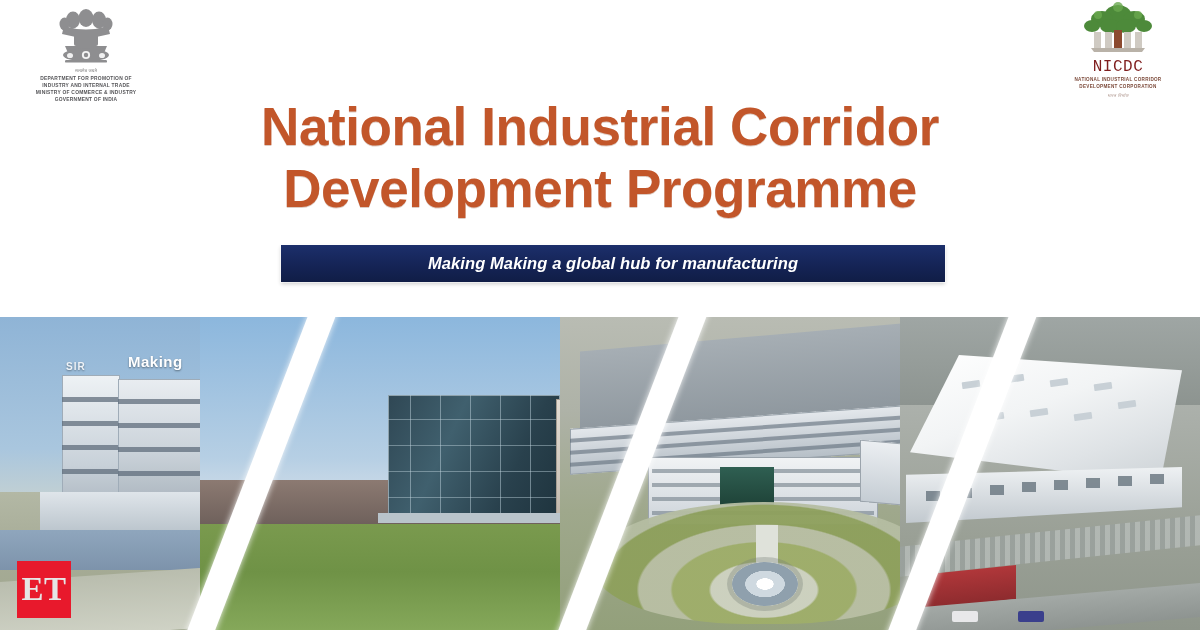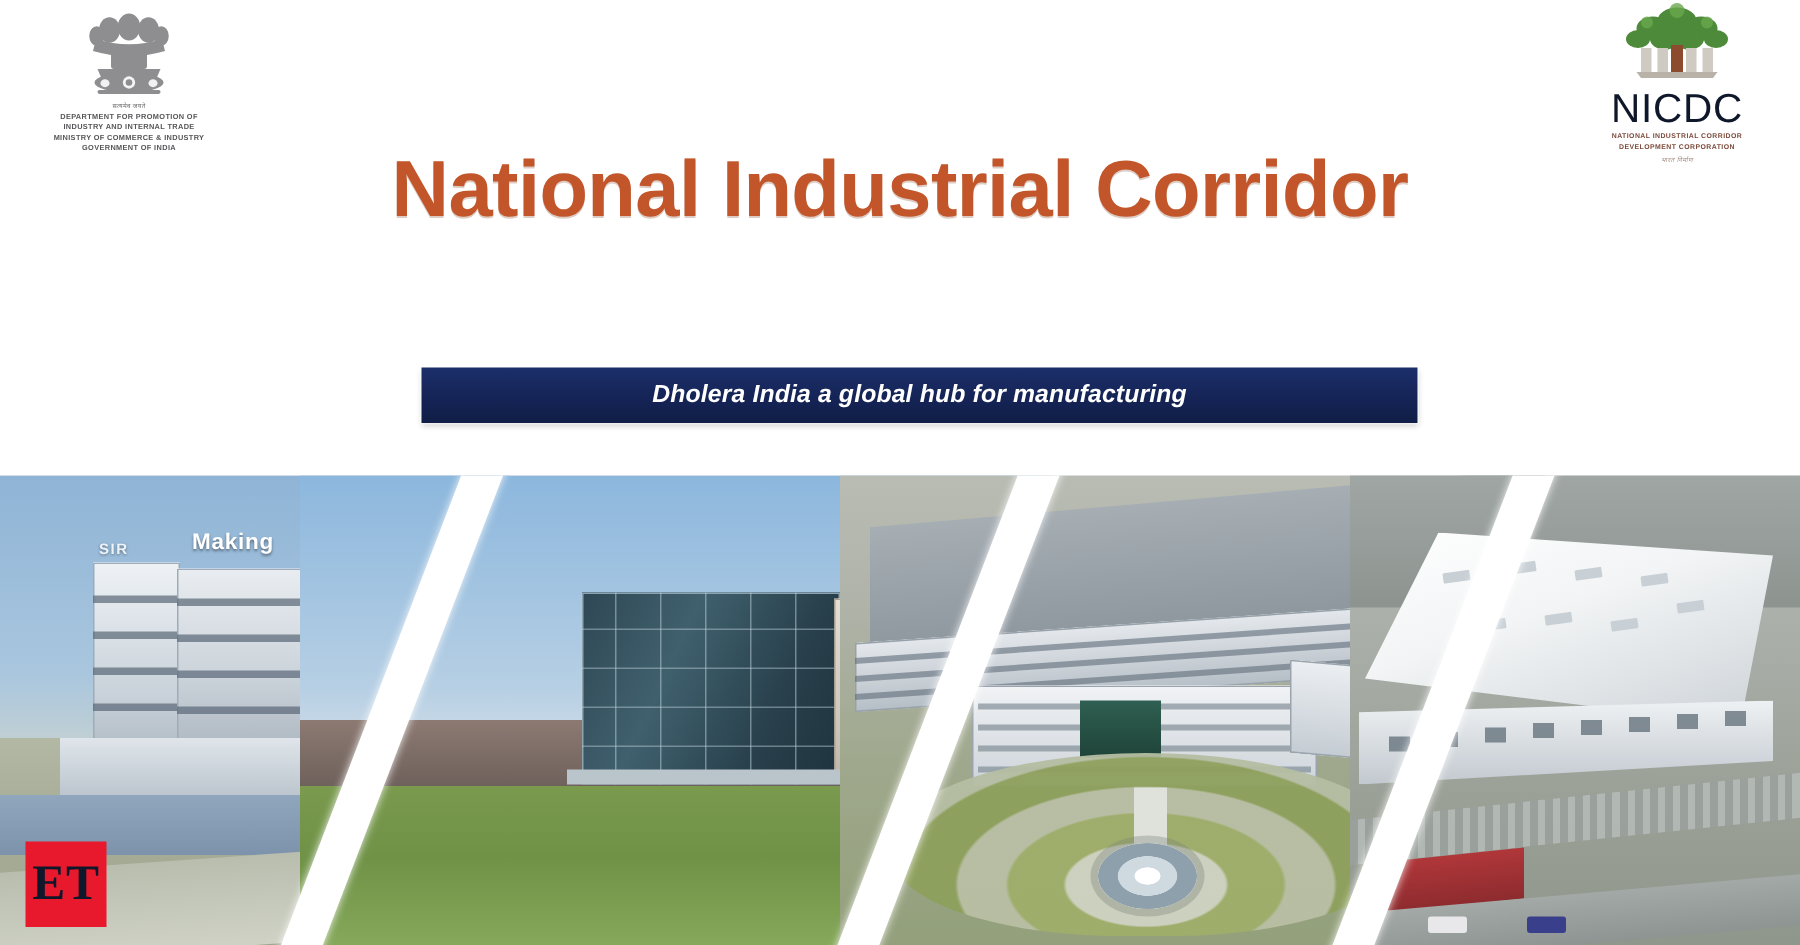--- a/index.html
+++ b/index.html
@@ -30,22 +30,22 @@
     font-size:4.9px; font-weight:bold; letter-spacing:.25px; color:#555558;
   }
   .ministry-lines div{ white-space:nowrap; }
 
   
   .nicdc-block{
     position:absolute; right:22px; top:2px; width:120px; text-align:center;
   }
   .nicdc-art{ width:120px; height:60px; display:block; }
   .nicdc-word{
-    font-family:Liberation Sans, sans-serif;
-    font-size:27px; letter-spacing:.5px; color:#0f172a; line-height:1;
+    font-family:Liberation Mono, monospace;
+    font-size:16px; letter-spacing:.5px; color:#7f1d1d; line-height:1;
     margin-top:-3px;
   }
   .nicdc-sub{
     font-size:4.6px; font-weight:bold; letter-spacing:.3px;
     color:#7c4a3a; line-height:1.5; margin-top:2px;
   }
   .nicdc-tag{
     font-size:4.2px; color:#a98f86; margin-top:2px; font-style:italic;
     letter-spacing:.3px;
   }
@@ -260,21 +260,21 @@
   .sep.s3{ left:948px; }
 
   
   .et-logo{
     position:absolute; left:17px; top:561px; width:54px; height:57px;
     background:#e8192c; display:flex; align-items:center; justify-content:center;
     z-index:20;
   }
   .et-logo span{
     font-family:"Liberation Serif", serif; font-size:33px; font-weight:bold;
-    color:#0f172a; letter-spacing:.5px; line-height:1;
+    color:#e5e5e5; letter-spacing:.5px; line-height:1;
   }
 </style>
 </head>
 <body>
 
 <div class="header-band">
 
   <div class="emblem-block">
     <svg class="emblem-art" viewBox="0 0 136 66">
       <g fill="#8e8e90">
@@ -332,25 +332,26 @@
     <div class="nicdc-sub">
       <div>NATIONAL INDUSTRIAL CORRIDOR</div>
       <div>DEVELOPMENT CORPORATION</div>
     </div>
     <div class="nicdc-tag">भारत निर्माण</div>
   </div>
 
   <div class="title-wrap">
     <div class="prog-title">
       <span>National Industrial Corridor</span>
+      <span class="line2">Development Programme</span>
     </div>
   </div>
 
   <div class="tagline-banner">
-    <div class="tagline-text">Dholera India a global hub for manufacturing</div>
+    <div class="tagline-text">Making Making a global hub for manufacturing</div>
   </div>
 </div>
 
 <div class="collage">
 
   <div class="panel p1">
     <div class="sky"></div>
     <div class="ground"></div>
     <div class="bldg-left">
       <div class="floor" style="top:22px"></div>

